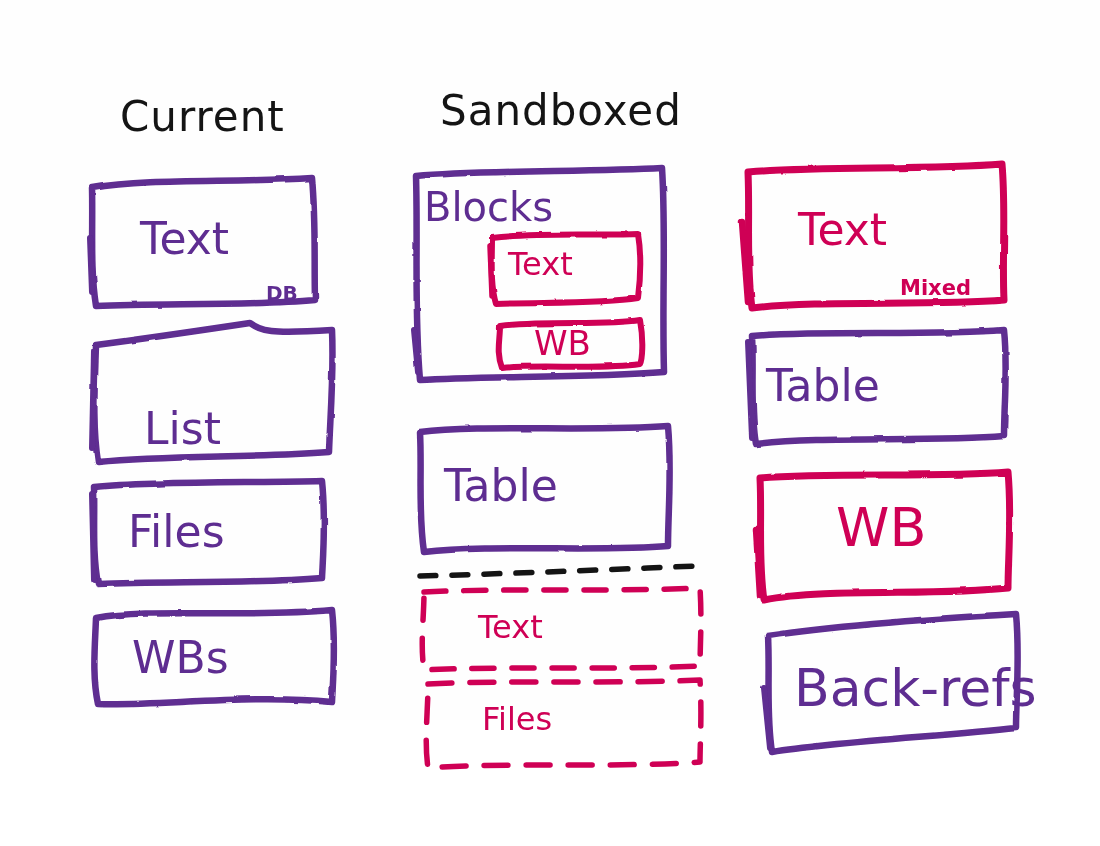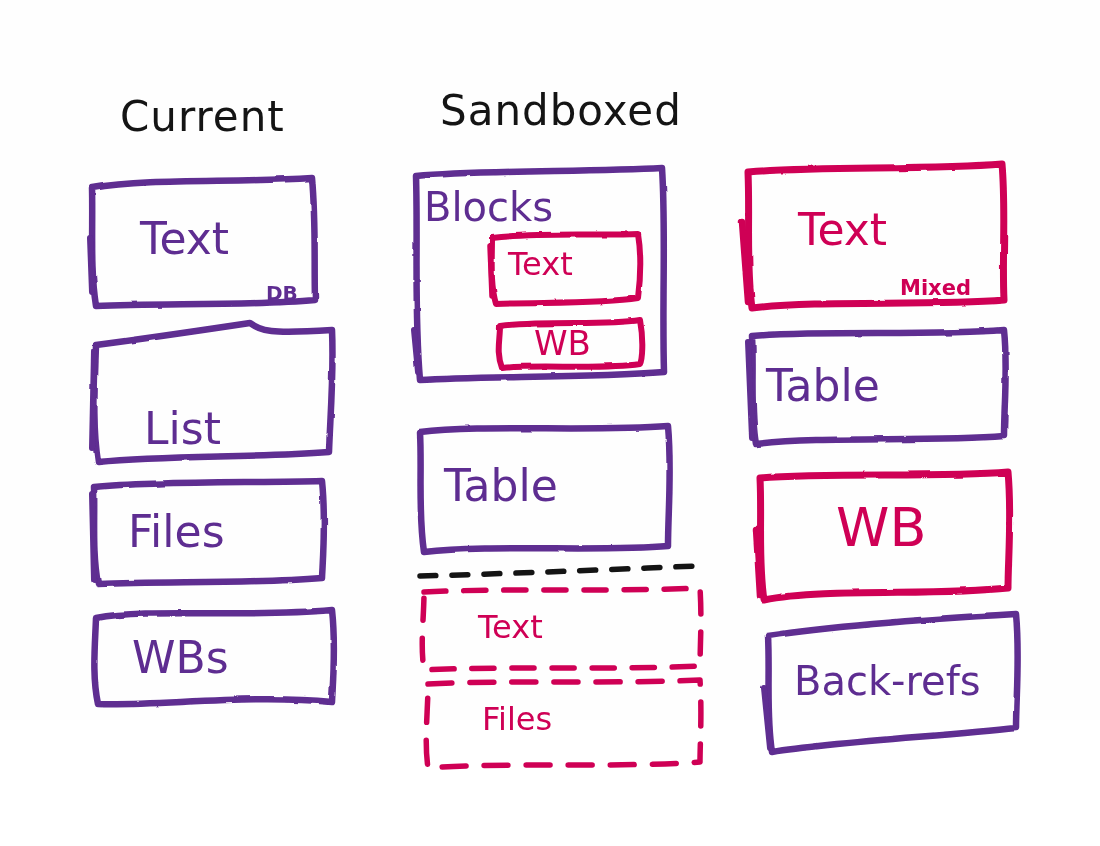--- a/index.html
+++ b/index.html
@@ -164,15 +164,15 @@
   <div class="box-label crimson-ink hw" style="left:482px; top:700px; font-size:32px;">Files</div>
 
   <div class="box-label crimson-ink hw" style="left:798px; top:204px; font-size:44px;">Text</div>
 
   <div class="box-label crimson-ink hw" style="left:900px; top:276px; font-size:21px; font-weight:700;">Mixed</div>
 
   <div class="box-label purple-ink hw" style="left:766px; top:360px; font-size:44px;">Table</div>
 
   <div class="box-label crimson-ink hw" style="left:836px; top:496px; font-size:54px;">WB</div>
 
-  <div class="box-label purple-ink hw" style="left:794px; top:658px; font-size:40px;">Back-refs</div>
+  <div class="box-label purple-ink hw" style="left:794px; top:658px; font-size:52px;">Back-refs</div>
 
 </div>
 
 </body></html>

